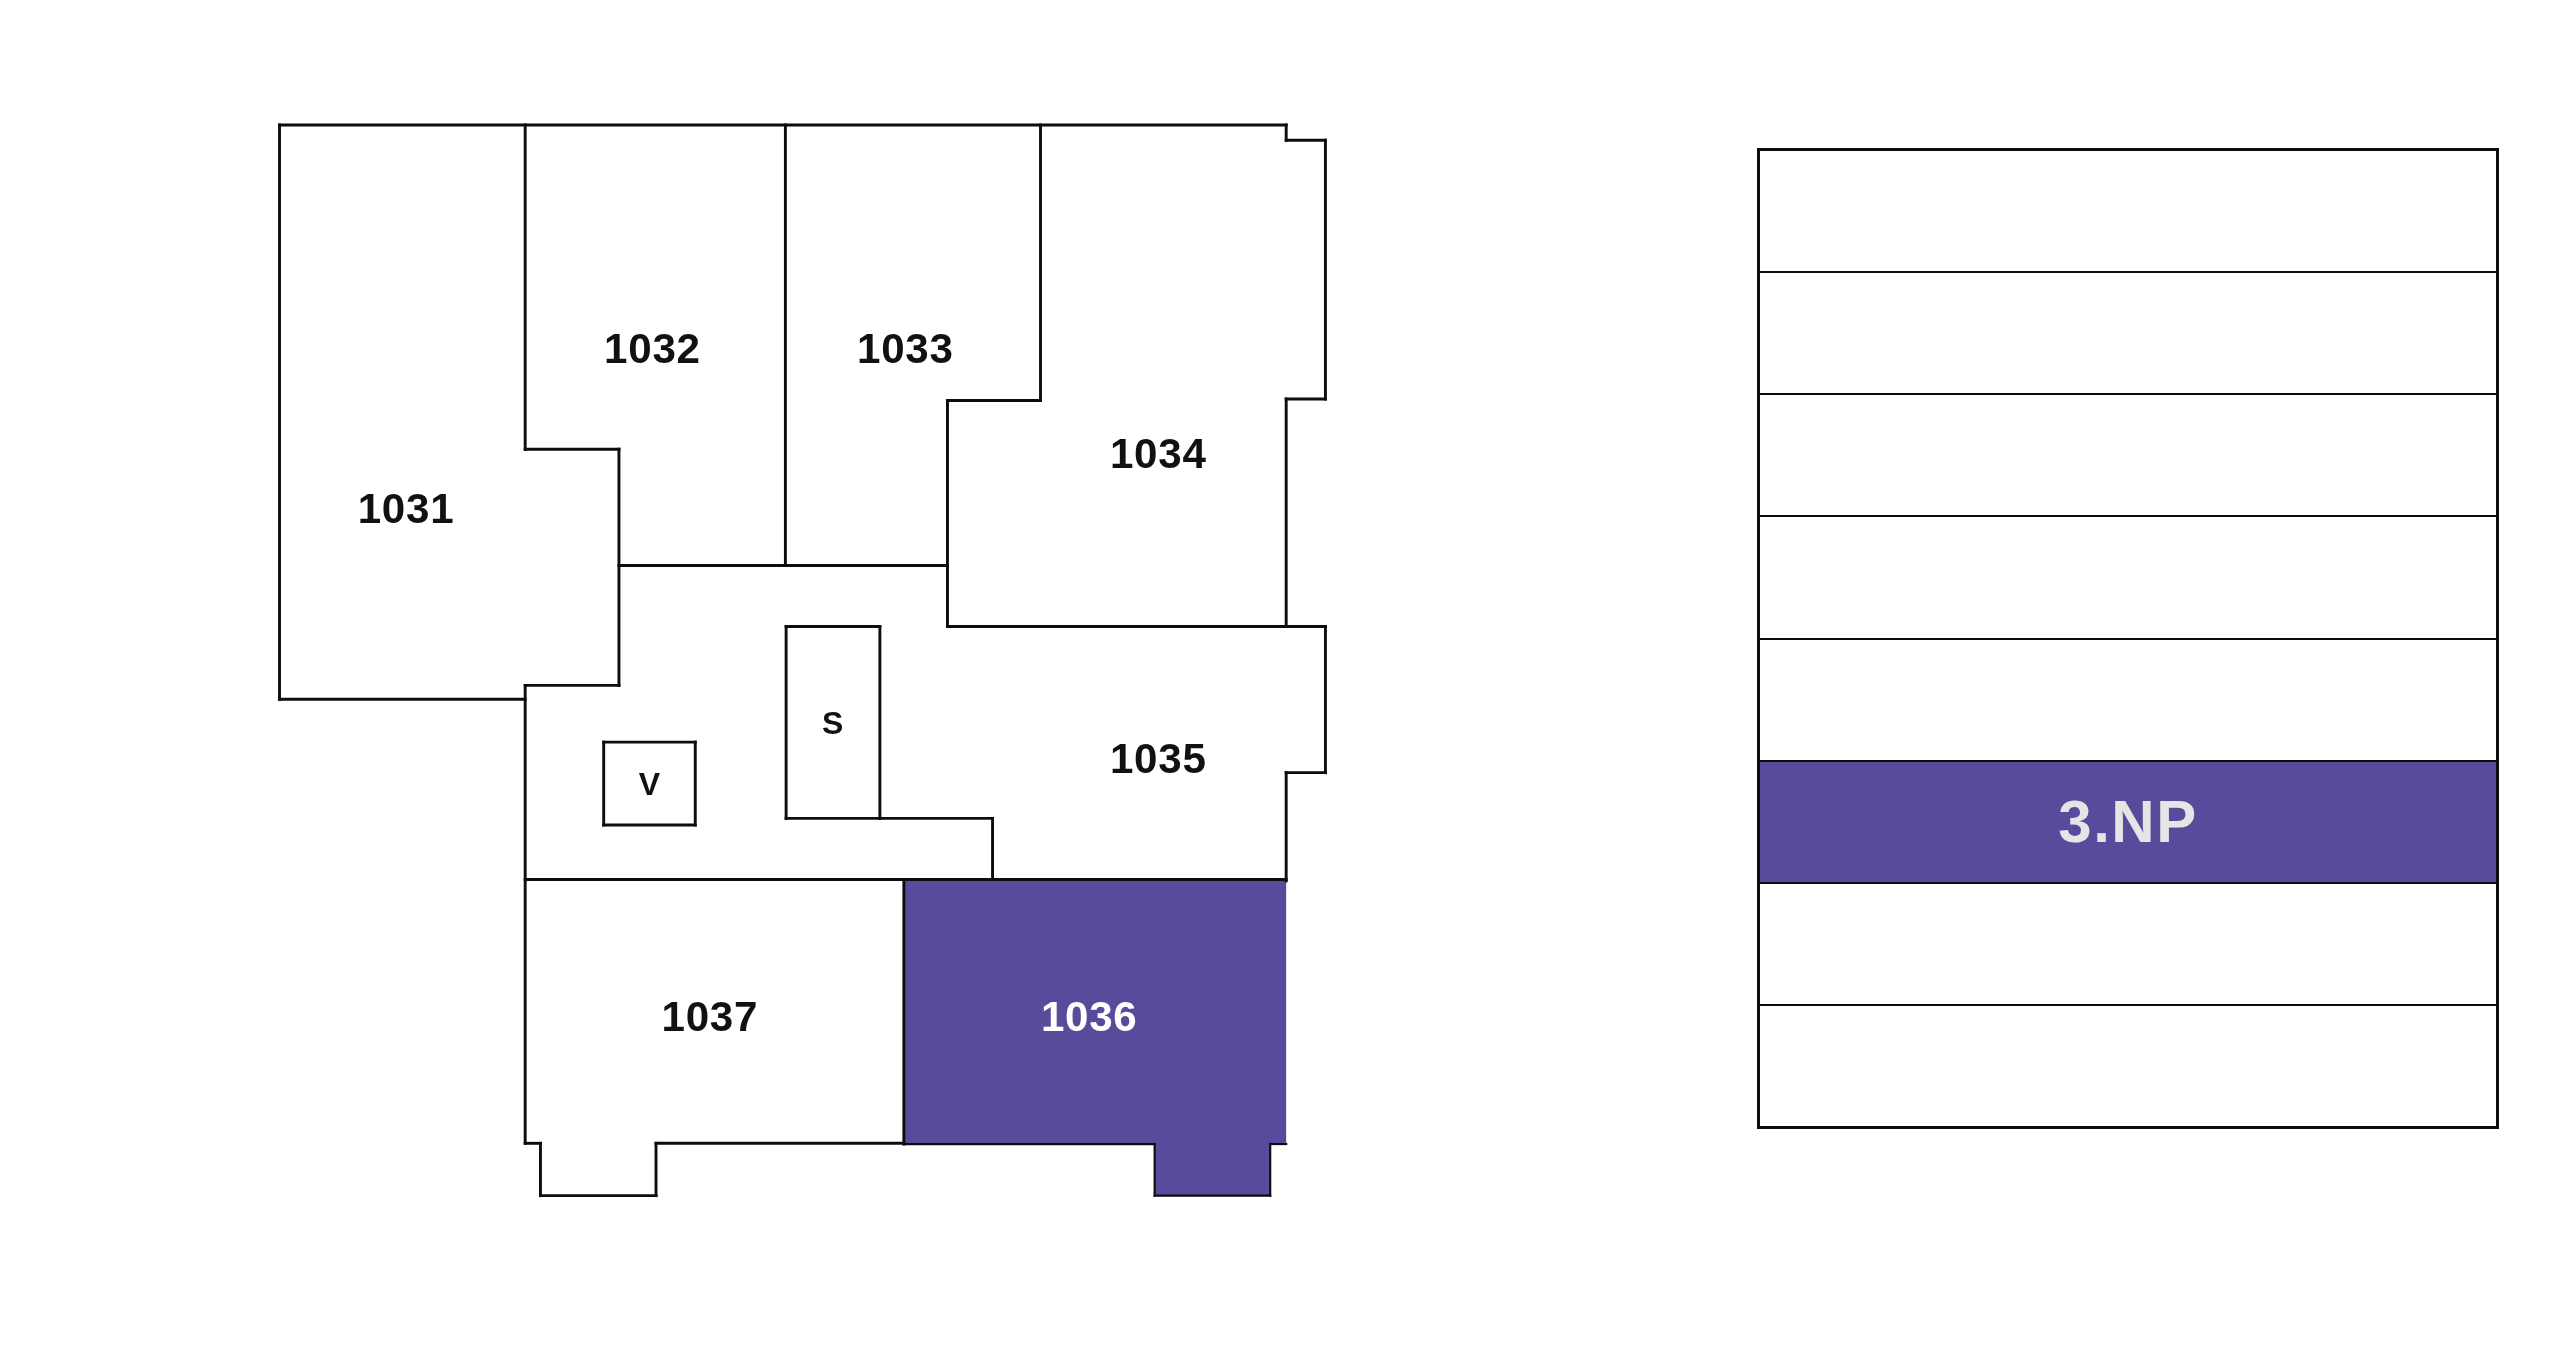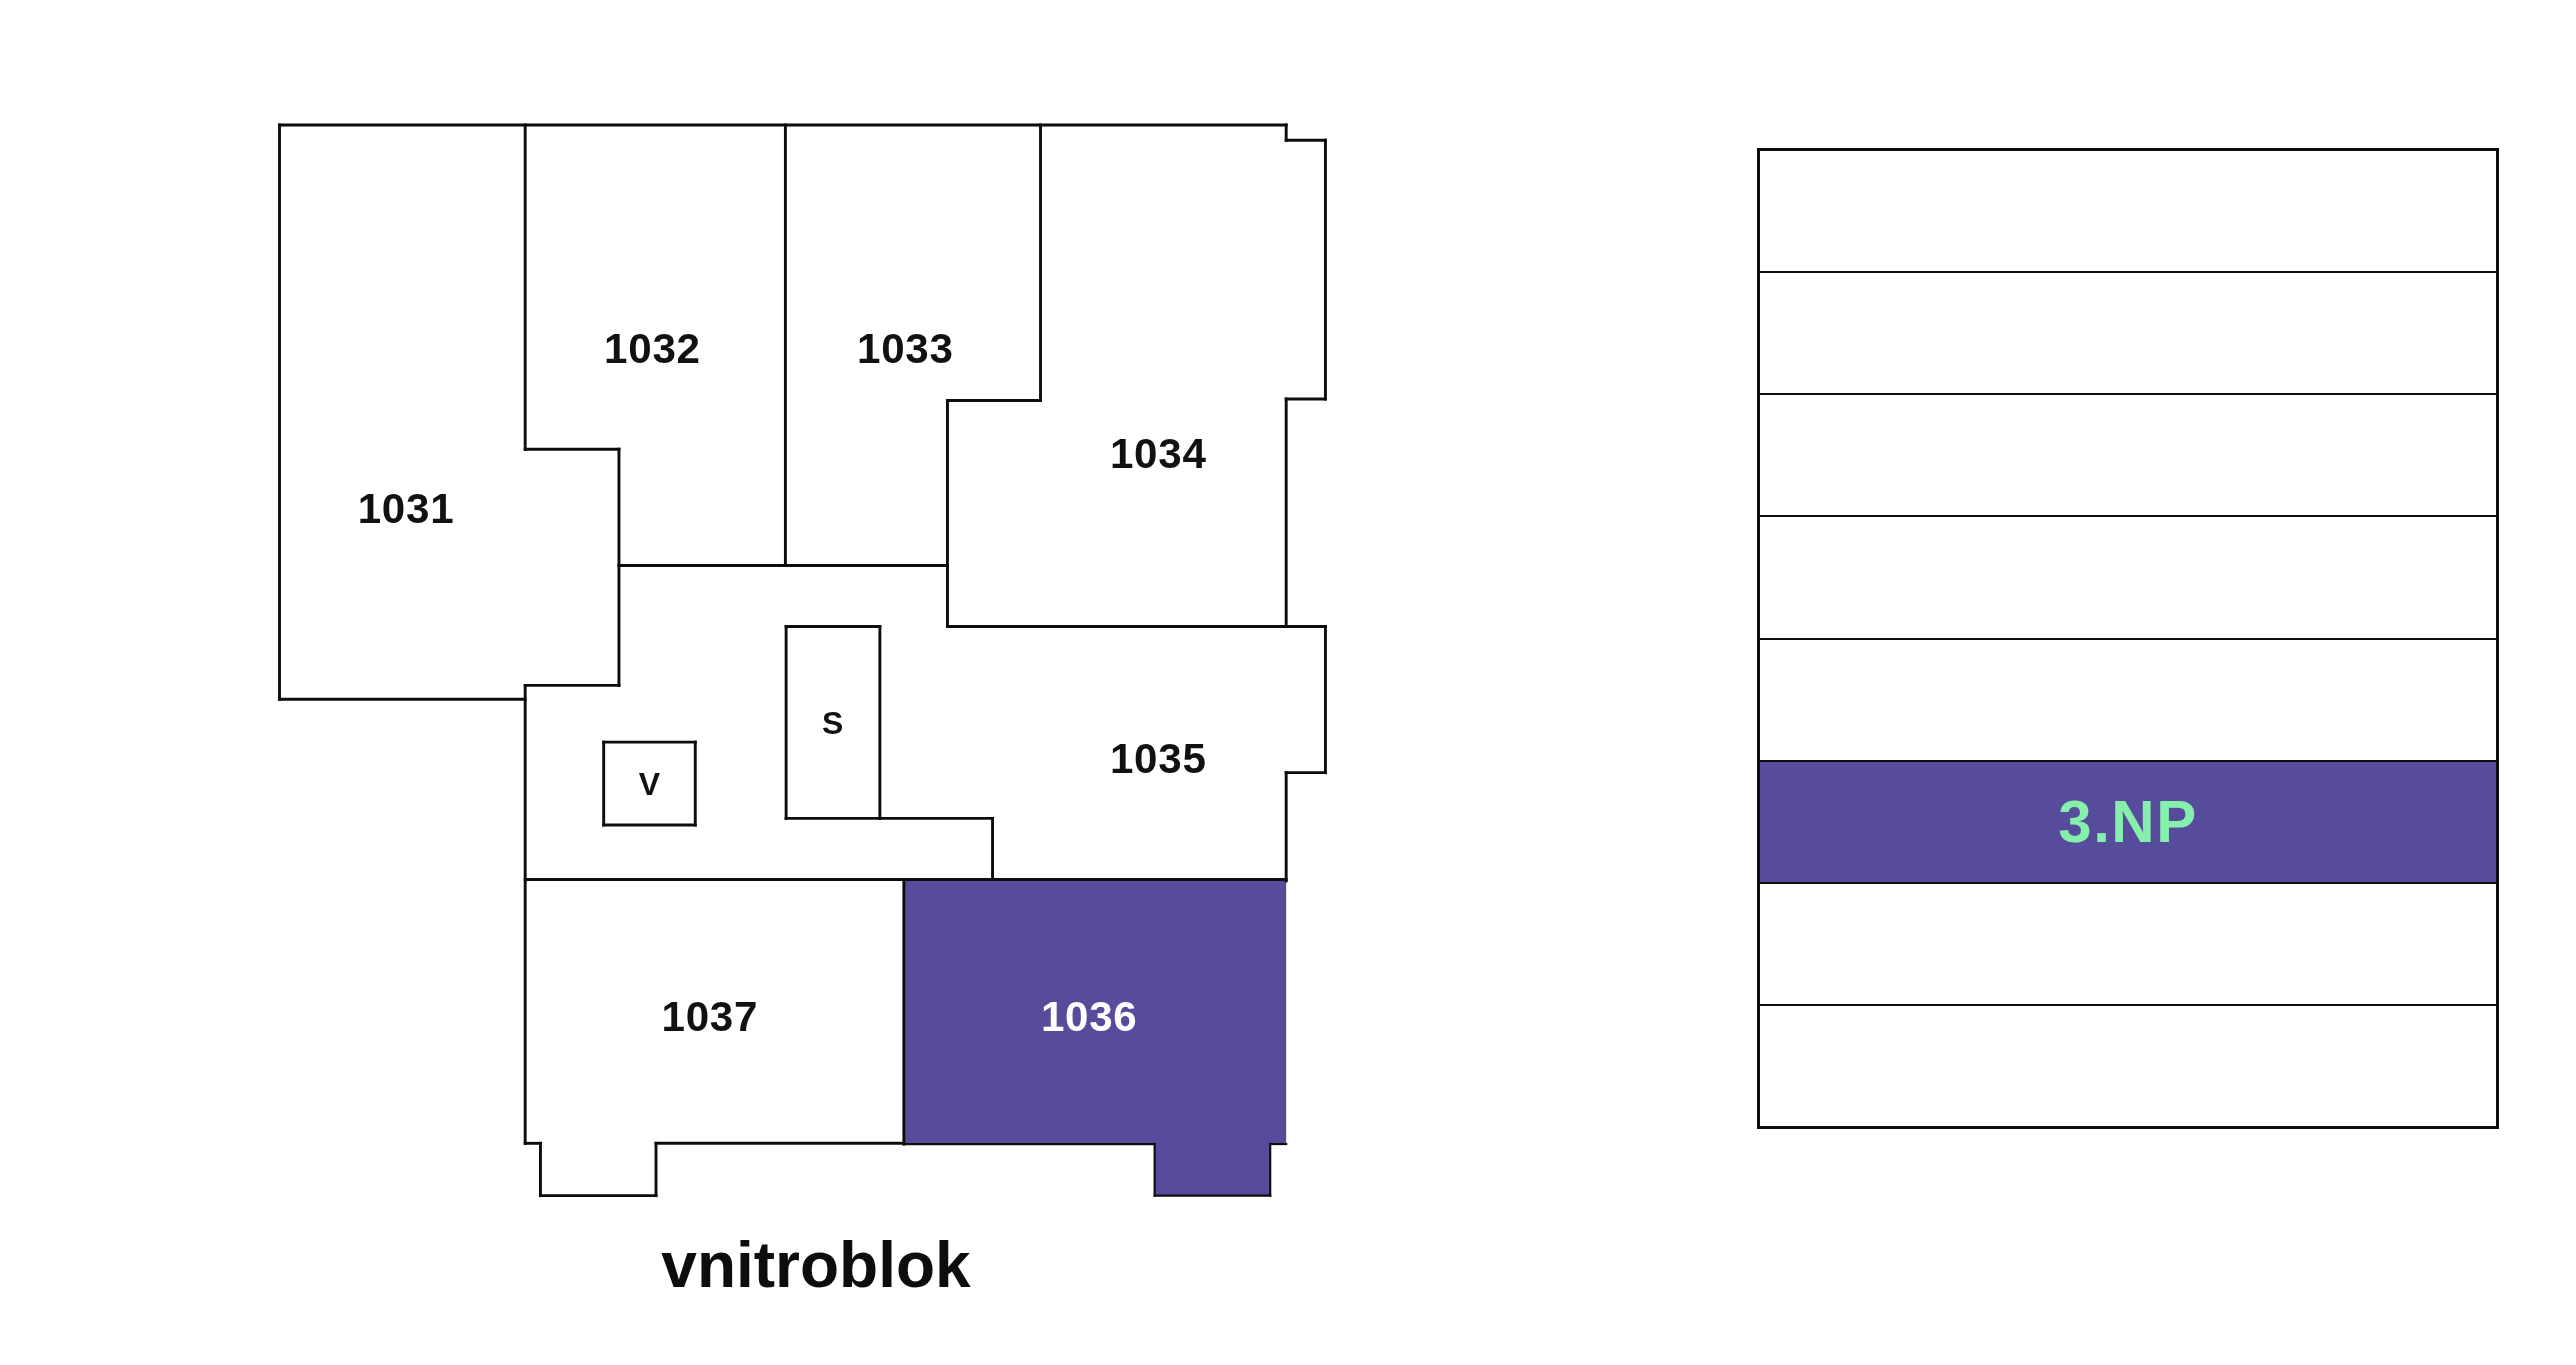--- a/index.html
+++ b/index.html
@@ -45,21 +45,21 @@
     flex:1;
     border-top:2.9px solid #0d0d0d;
     display:flex;
     align-items:center;
     justify-content:center;
   }
   .floor-row:first-child{border-top:none;}
   .floor-row .floor-row-label{
     font-weight:700;
     font-size:60px;
-    color:#86efac;
+    color:#e5e5e5;
     letter-spacing:1.5px;
   }
 </style>
 </head>
 <body>
 
 <div class="stage">
 
   <svg id="plan-svg" viewBox="0 0 3543 1878">
       <polygon points="1243,1210 1769,1210 1769,1574 1747,1574 1747,1645 1588,1645 1588,1574 1243,1574" fill="#574C9B"></polygon>
@@ -112,21 +112,20 @@
       <text x="1245" y="479" class="unit-label">1033</text>
       <text x="1593" y="624" class="unit-label">1034</text>
       <text x="1593" y="1044" class="unit-label">1035</text>
       <text x="1498" y="1399" class="unit-label unit-label--hl">1036</text>
       <text x="976" y="1399" class="unit-label">1037</text>
       <text x="893" y="1078" class="room-label">V</text>
       <text x="1145" y="995" class="room-label">S</text>
     </svg>
 
 
-  <div id="courtyard-label" class="area-label">vnitroblok</div>
 
   <div id="floor-selector">
       <div class="floor-row"></div>
       <div class="floor-row"></div>
       <div class="floor-row"></div>
       <div class="floor-row"></div>
       <div class="floor-row"></div>
       <div class="floor-row selected" style="background: rgb(87, 76, 155);">
         <span class="floor-row-label">3.NP</span>
       </div>

